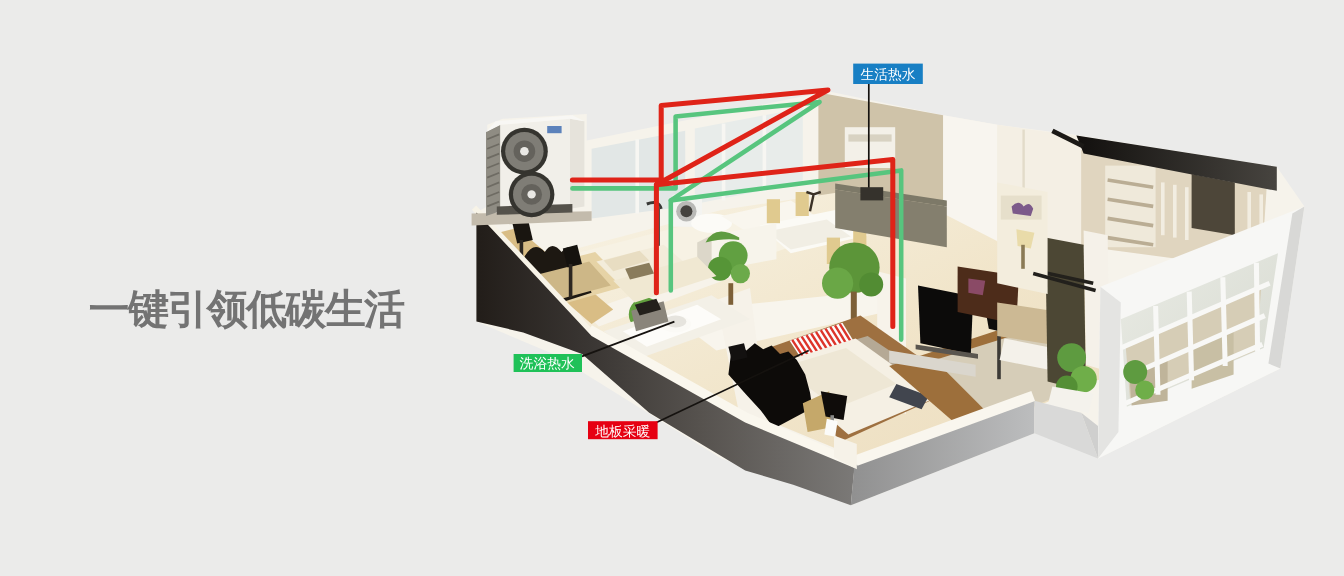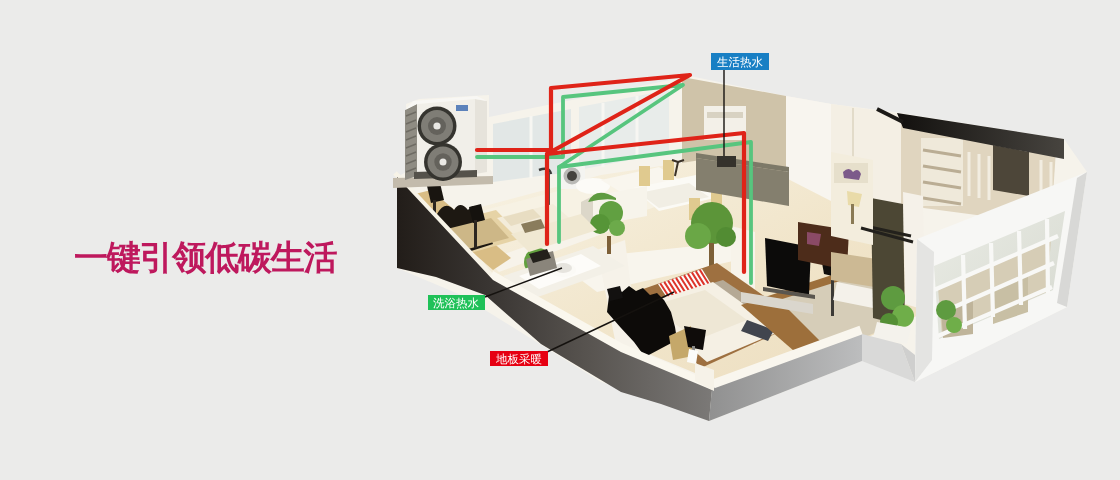--- a/index.html
+++ b/index.html
@@ -1,19 +1,19 @@
 <!DOCTYPE html>
 <html><head>
 <meta charset="utf-8">
 <style>
   html,body{margin:0;padding:0;}
   body{width:1120px;height:480px;overflow:hidden;background:#ebebea;font-family:"Liberation Sans",sans-serif;}
   .stage{position:relative;width:1120px;height:344px;padding-left:41px;}
   .t1{position:absolute;left:76px;top:197px;font-size:31px;color:#565554;letter-spacing:1px;}
-  .t2{position:absolute;left:74px;top:235px;font-size:34px;font-weight:bold;color:#be185d;letter-spacing:-1.2px;}
+  .t2{position:absolute;left:74px;top:235px;font-size:34px;font-weight:bold;color:#737373;letter-spacing:-1.2px;}
 </style>
 </head>
 <body>
 <div class="stage">
 <svg width="1120" height="480" viewBox="0 0 1120 480" xmlns="http://www.w3.org/2000/svg">
   <defs>
     <linearGradient id="bandg" x1="0" y1="0" x2="1" y2="0">
       <stop offset="0" stop-color="#221d19"></stop>
       <stop offset="0.3" stop-color="#3a3633"></stop>
       <stop offset="0.6" stop-color="#57534f"></stop>

